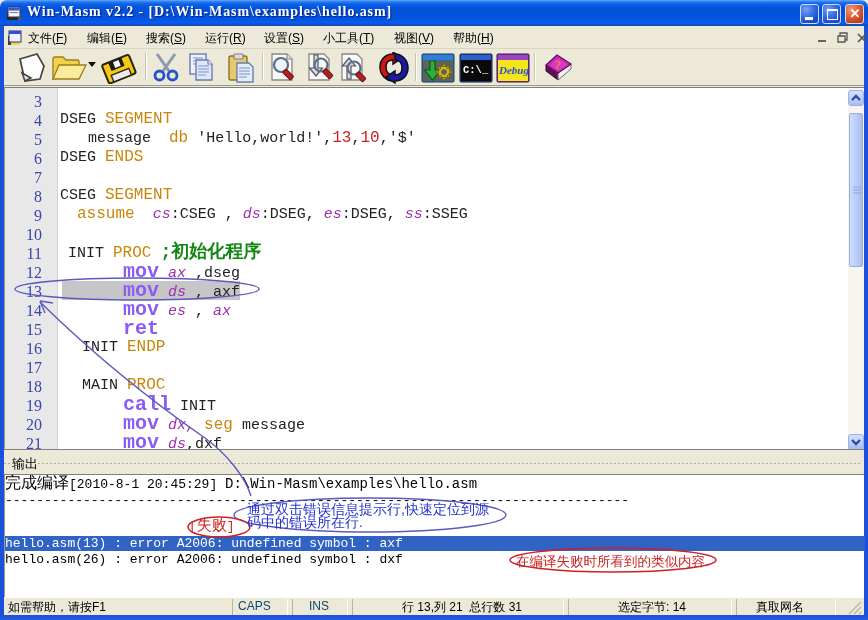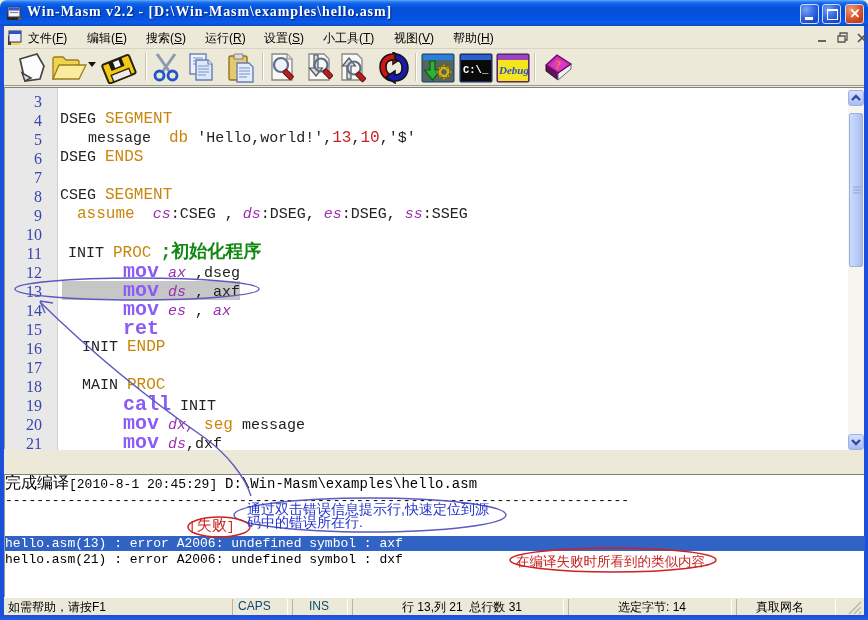--- a/index.html
+++ b/index.html
@@ -264,29 +264,34 @@
           <svg style="position:absolute;left:3px;top:72px" width="8" height="10" viewBox="0 0 8 10">
             <path d="M0 1h8M0 4h8M0 7h8" stroke="#8ea6dd" stroke-width="1"></path>
           </svg>
         </div>
       <div class="sbtn" style="top:346px"><svg width="14" height="14" viewBox="0 0 14 14">
             <path d="M3 5 L7 9 L11 5" fill="none" stroke="#2b4d9e" stroke-width="2.4"></path>
           </svg></div>
     </div>
   </div>
 
+  <div id="outhead">
+    <span>输出</span>
+    <div class="dotline" style="left:0; width:6px"></div>
+    <div class="dotline" style="left:34px; width:822px"></div>
+  </div>
 
   <div id="output">
     <div id="selrow"></div>
     <div class="ol" style="top:2px"><span style="font-size:16px">完成编译</span>[2010-8-1 20:45:29]</div>
     <div class="ol" style="top:2px; left:220px; font-size:14px">D:\Win-Masm\examples\hello.asm</div>
     <div class="ol" style="top:18px">--------------------------------------------------------------------------------</div>
     <div class="ol" style="top:44px; left:184px; color:#cc2222">[<span style="font-size:15px">失败</span>]</div>
     <div class="ol" style="top:61px; color:#fff">hello.asm(13) : error A2006: undefined symbol : axf</div>
-    <div class="ol" style="top:77px">hello.asm(21) : error A2006: undefined symbol : dxf</div>
+    <div class="ol" style="top:77px">hello.asm(26) : error A2006: undefined symbol : dxf</div>
   </div>
 
   <div id="status">
     <span class="stext" style="left:4px">如需帮助，请按F1</span>
     <div class="spane" style="left:228px; width:56px"></div>
     <span class="stext sgray" style="left:234px">CAPS</span>
     <div class="spane" style="left:288px; width:56px"></div>
     <span class="stext sgray" style="left:305px">INS</span>
     <div class="spane" style="left:348px; width:212px"></div>
     <span class="stext" style="left:398px">行 13,列 21  总行数 31</span>

